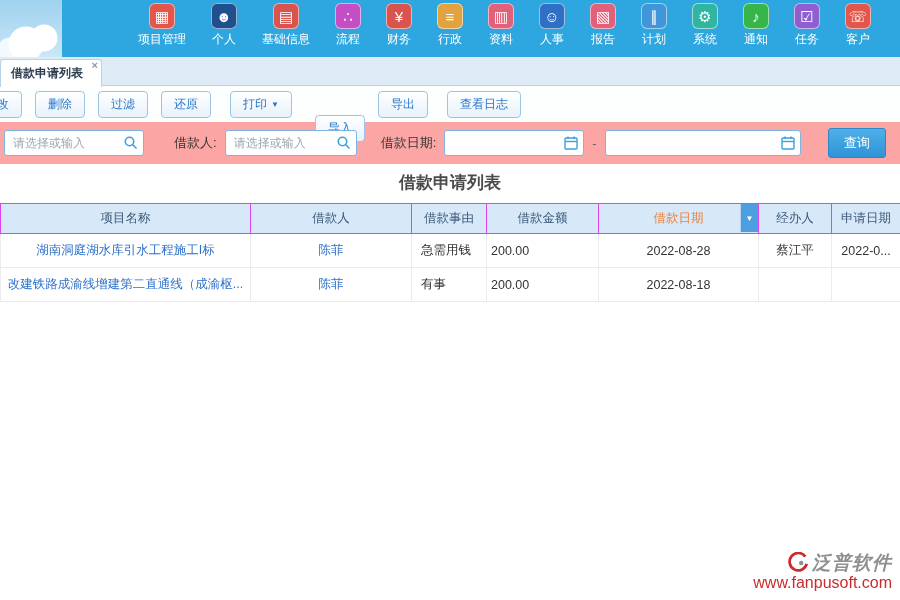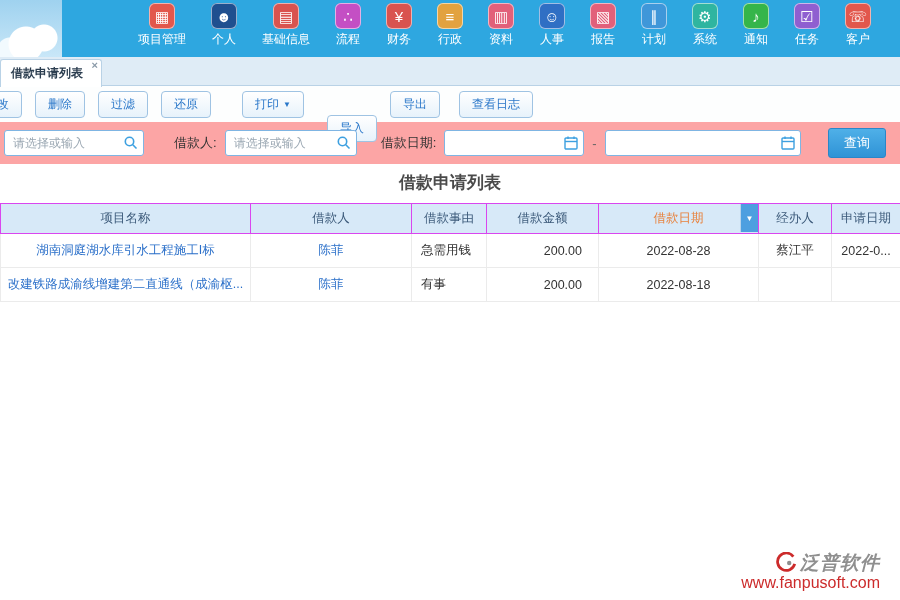--- a/index.html
+++ b/index.html
@@ -54,25 +54,25 @@
   
   table { width:900px; border-collapse:collapse; table-layout:fixed; }
   thead th { background:#d7e9f8; height:30px; font-size:12.5px; font-weight:400; color:#3c5a7a;
              border:1px solid #d946ef; position:relative; white-space:nowrap; overflow:hidden; }
   th.th-loan-date { color:#e8813c; }
   .th-drop { position:absolute; right:0; top:0; width:18px; height:28px; background:#4d9fe0; border-left:1px solid #b8d4ec;
              display:flex; align-items:center; justify-content:center; color:#fff; font-size:8px; cursor:pointer; }
   tbody td { height:34px; font-size:12.5px; color:#333; border:1px solid #ebebeb; text-align:center;
              white-space:nowrap; overflow:hidden; text-overflow:ellipsis; padding:0 4px; }
   td.cell-reason { text-align:left; padding-left:9px; }
-  td.cell-amount { text-align:right; padding-right:16px; }
+  td.cell-amount { text-align:left; padding-right:16px; }
   a.cell-link { color:#2a6fc9; text-decoration:none; cursor:pointer; }
 
   
-  .watermark { position:absolute; right:20px; bottom:8px; text-align:right; }
+  .watermark { position:absolute; right:8px; bottom:8px; text-align:right; }
   .brand-line { display:flex; align-items:center; justify-content:flex-end; gap:3px; }
   .brand-text { font-size:19px; font-weight:bold; font-style:italic; color:#8f8f8f; letter-spacing:1px; }
   .brand-url { color:#cc2b2b; font-size:16px; margin-top:-2px; }
 </style>
 </head>
 <body>
 
 <div class="header">
   <div class="cloud"></div>
   <div class="nav">
@@ -140,21 +140,21 @@
     <span>借款申请列表</span>
     <span class="tab-close">×</span>
   </div>
 </div>
 
 <div class="toolbar">
   <button class="tbtn tbtn-cut">改</button>
   <button class="tbtn">删除</button>
   <button class="tbtn">过滤</button>
   <button class="tbtn">还原</button>
-  <button class="tbtn" style="margin-left:18px;">
+  <button class="tbtn" style="margin-left:6px;">
     <span>打印</span>
     <span class="caret">▼</span>
   </button>
   <button class="tbtn" style="margin-left:10px;margin-top:48px;">导入</button>
   <button class="tbtn">导出</button>
   <button class="tbtn" style="margin-left:6px;">查看日志</button>
 </div>
 
 <div class="filter-row">
   <span class="inp-wrap">

